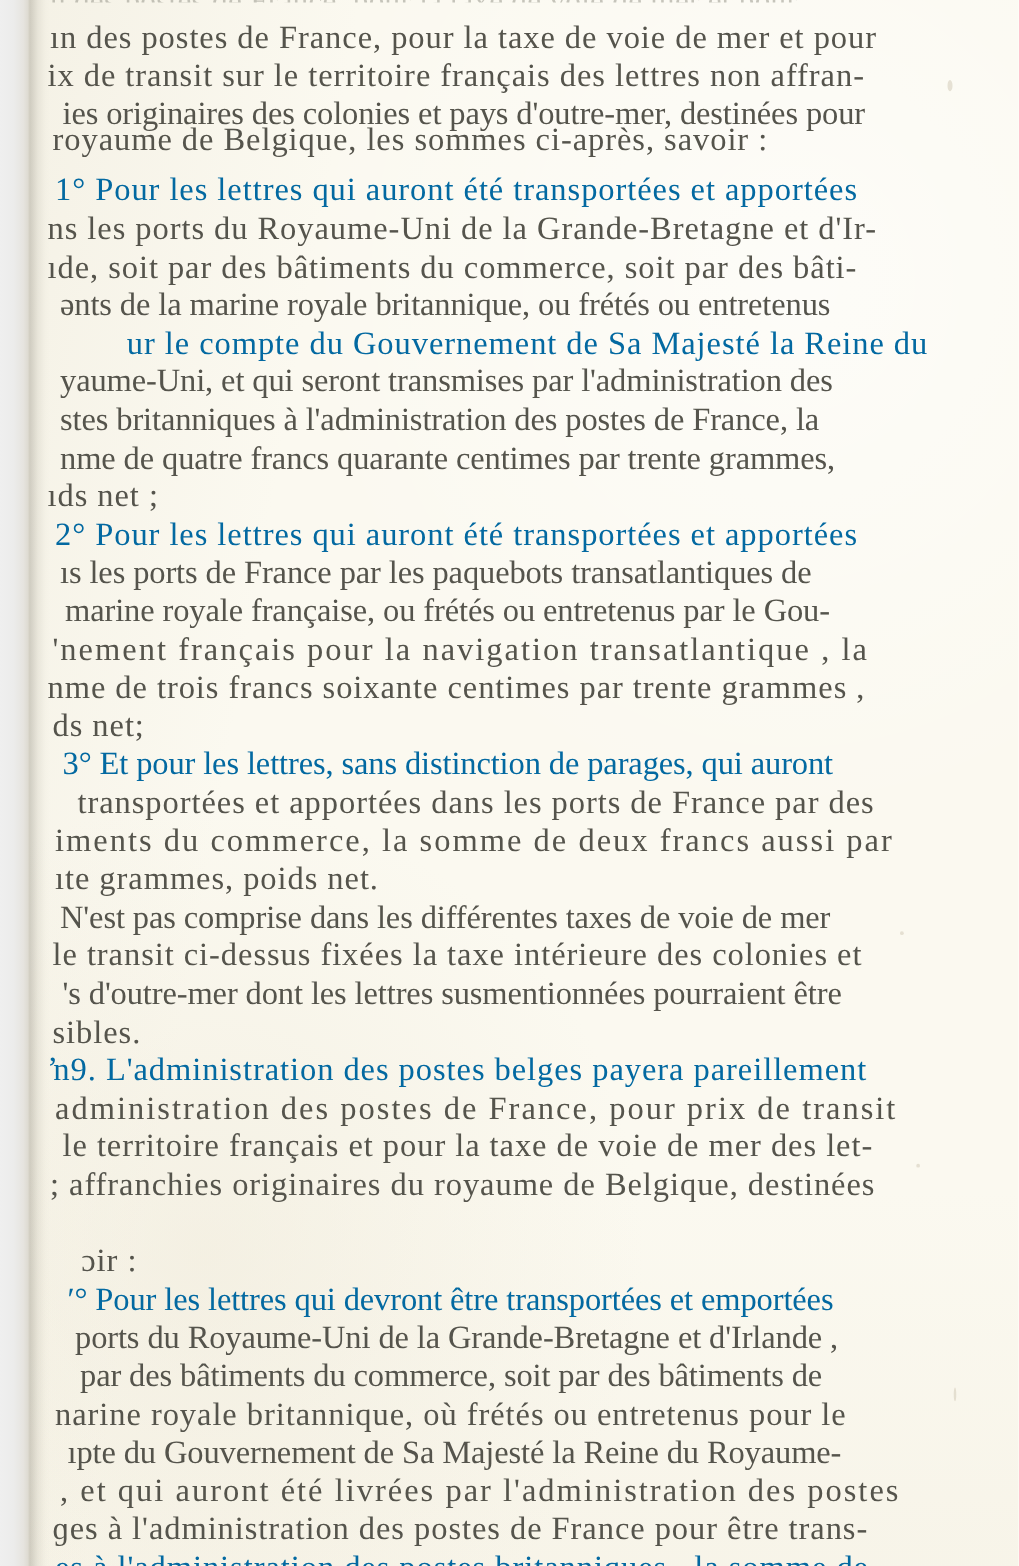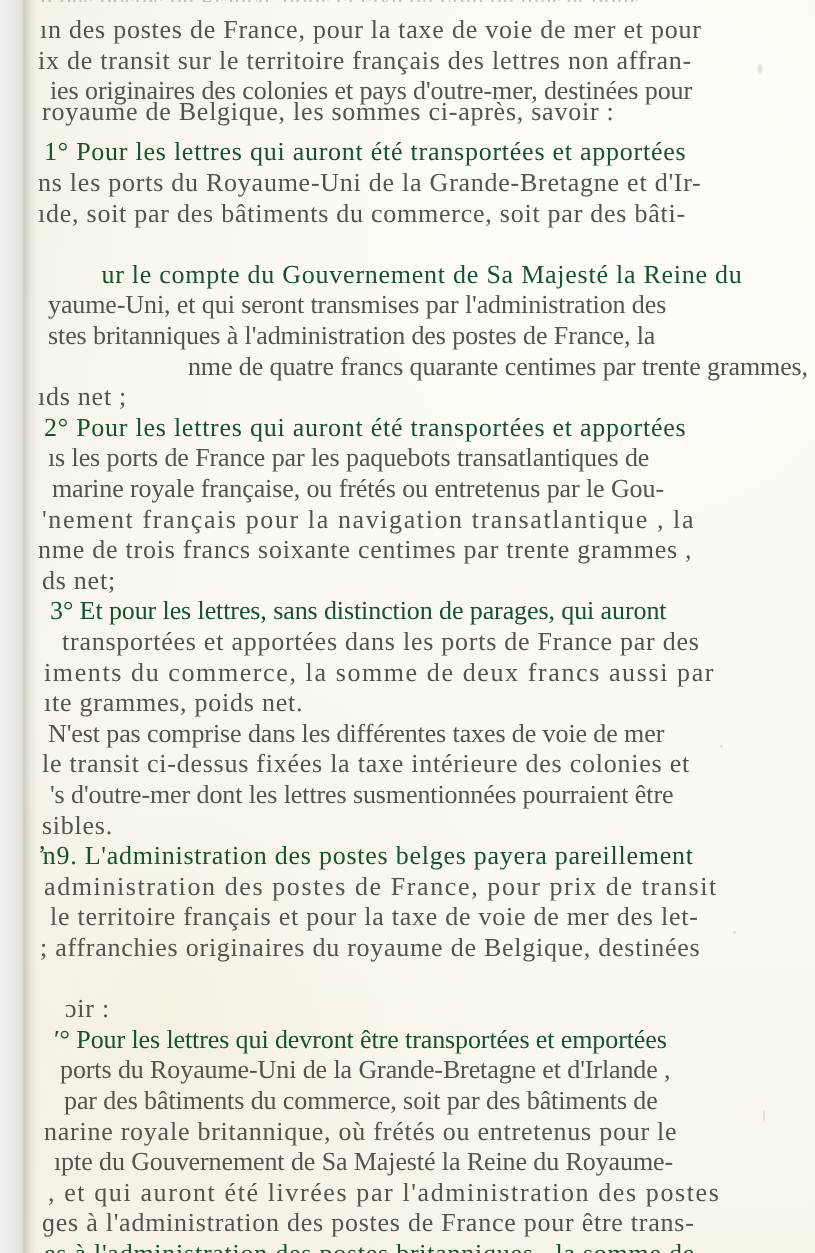--- a/index.html
+++ b/index.html
@@ -94,21 +94,21 @@
     height: 46px;
     white-space: nowrap;
     color: #55544c;
     font-size: 26px;
     line-height: 46px;
     letter-spacing: 0.1px;
     text-rendering: geometricPrecision;
   }
 
   
-  .ink-dark   { color: #14532d; }
+  .ink-dark   { color: #0369a1; }
   .ink-mid    { color: #55544c; }
 
   .tight  { letter-spacing: -0.1px; margin-left: 10px; }
   .loose  { letter-spacing: 0.75px; }
   .looser { letter-spacing: 1.6px; }
 
   
   .speck {
     position: absolute;
     background: #cfc8b4;
@@ -127,24 +127,25 @@
   <div id="clipped-top-line">n des postes de France, pour la taxe de voie de mer et pour</div>
 
   <div id="text-block">
       <div class="doc-line loose ink-mid" style="left: 40px; top: 7px;">ın des postes de France, pour la taxe de voie de mer et pour</div>
       <div class="doc-line loose ink-mid" style="left: 38px; top: 37.6px;">ix de transit sur le territoire français des lettres non affran-</div>
       <div class="doc-line tight ink-mid" style="left: 40px; top: 68.2px;">ies originaires des colonies et pays d'outre-mer, destinées pour</div>
       <div class="doc-line loose ink-mid" style="left: 42px; top: 89px;">royaume de Belgique, les sommes ci-après, savoir :</div>
       <div class="doc-line loose ink-dark" style="left: 44px; top: 129.4px;">1° Pour les lettres qui auront été transportées et apportées</div>
       <div class="doc-line loose ink-mid" style="left: 38px; top: 160px;">ns les ports du Royaume-Uni de la Grande-Bretagne et d'Ir-</div>
       <div class="doc-line loose ink-mid" style="left: 38px; top: 190.6px;">ıde, soit par des bâtiments du commerce, soit par des bâti-</div>
+      <div class="doc-line tight ink-mid" style="left: 38px; top: 221.2px;">ǝnts de la marine royale britannique, ou frétés ou entretenus</div>
       <div class="doc-line loose ink-dark" style="left: 42px; top: 251.8px; text-align: center;">ur le compte du Gouvernement de Sa Majesté la Reine du</div>
       <div class="doc-line tight ink-mid" style="left: 38px; top: 282.4px;">yaume-Uni, et qui seront transmises par l'administration des</div>
       <div class="doc-line tight ink-mid" style="left: 38px; top: 313px;">stes britanniques à l'administration des postes de France, la</div>
-      <div class="doc-line tight ink-mid" style="left: 38px; top: 343.6px; text-align: right;">nme de quatre francs quarante centimes par trente grammes,</div>
+      <div class="doc-line tight ink-mid" style="left: 38px; top: 343.6px;">nme de quatre francs quarante centimes par trente grammes,</div>
       <div class="doc-line loose ink-mid" style="left: 38px; top: 374.2px;">ıds net ;</div>
       <div class="doc-line loose ink-dark" style="left: 44px; top: 404.8px;">2° Pour les lettres qui auront été transportées et apportées</div>
       <div class="doc-line tight ink-mid" style="left: 38px; top: 435.4px;">ıs les ports de France par les paquebots transatlantiques de</div>
       <div class="doc-line tight ink-mid" style="left: 42px; top: 466px;">marine royale française, ou frétés ou entretenus par le Gou-</div>
       <div class="doc-line looser ink-mid" style="left: 42px; top: 496.6px;">'nement français pour la navigation transatlantique , la</div>
       <div class="doc-line loose ink-mid" style="left: 38px; top: 527.2px;">nme de trois francs soixante centimes par trente grammes ,</div>
       <div class="doc-line loose ink-mid" style="left: 42px; top: 557.8px;">ds net;</div>
       <div class="doc-line tight ink-dark" style="left: 40px; top: 588.4px;">3° Et pour les lettres, sans distinction de parages, qui auront</div>
       <div class="doc-line loose ink-mid" style="left: 62px; top: 619px;">transportées et apportées dans les ports de France par des</div>
       <div class="doc-line looser ink-mid" style="left: 44px; top: 649.6px;">iments du commerce, la somme de deux francs aussi par</div>

